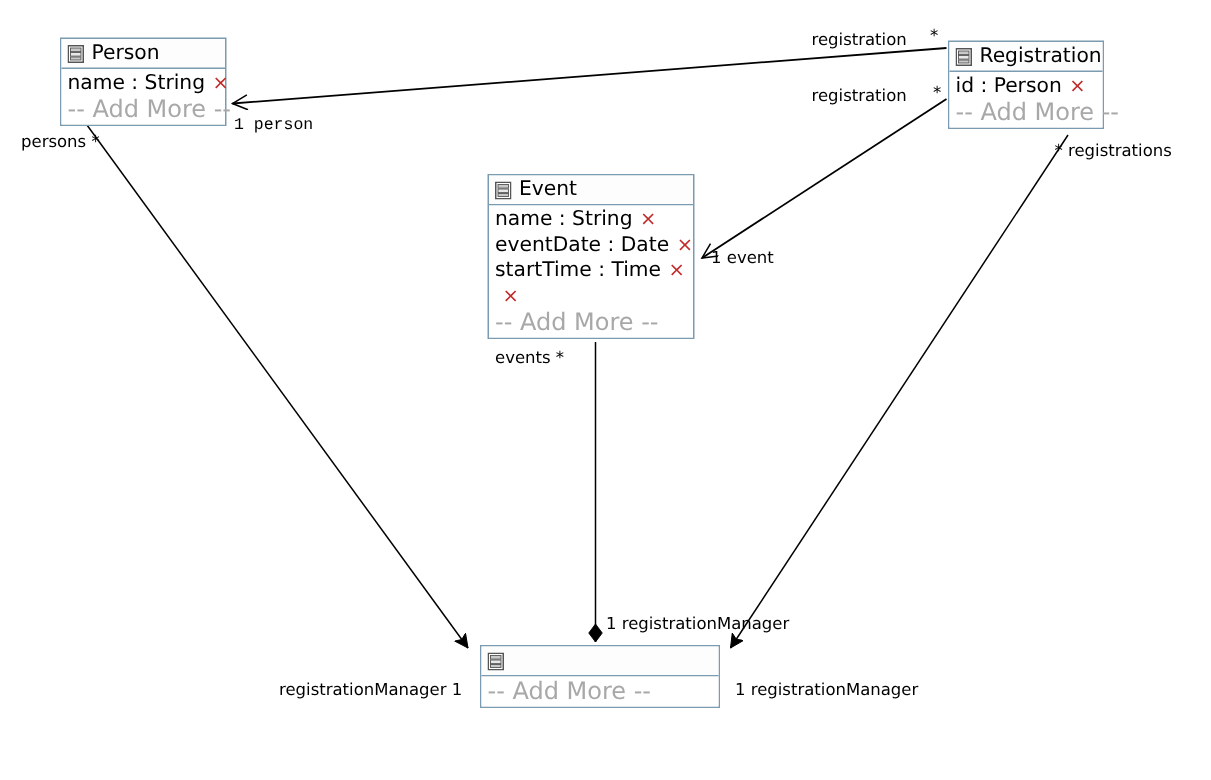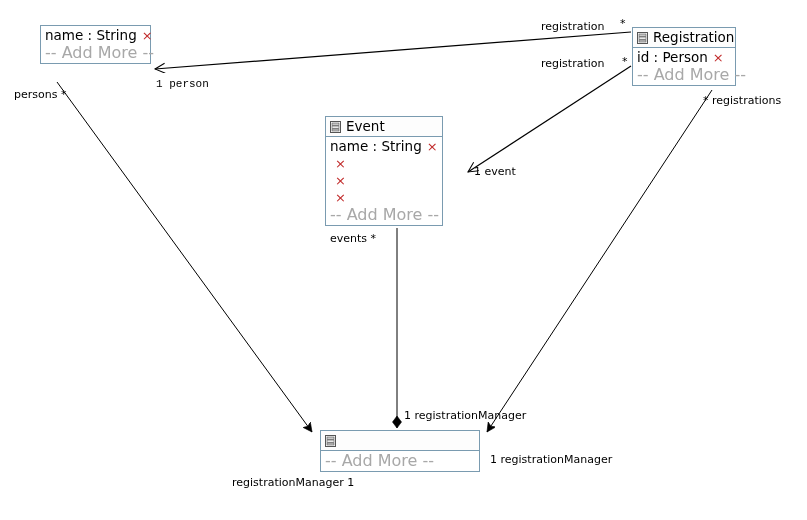--- a/index.html
+++ b/index.html
@@ -110,20 +110,29 @@
     <path d="M 631,66 L 468,172" fill="none" stroke="#000000" stroke-width="1.2" marker-end="url(#openArrow)"></path>
 
     <path d="M 57,82 L 312,432" fill="none" stroke="#000000" stroke-width="1" marker-end="url(#filledArrow)"></path>
 
     <path d="M 397,228 L 397,428" fill="none" stroke="#000000" stroke-width="1" marker-end="url(#filledDiamond)"></path>
 
     <path d="M 712,90 L 487,432" fill="none" stroke="#000000" stroke-width="1" marker-end="url(#filledArrow)"></path>
   </svg>
 
   <div class="umlbox" style="left:40px; top:25px; width:111px;">
+    <div class="umlhead">
+      <svg class="classicon" viewBox="0 0 11 12">
+        <rect x="0.5" y="0.5" width="10" height="11" fill="#ffffff" stroke="#555555"></rect>
+        <rect x="2" y="2" width="7" height="2.4" fill="#c9c9c9" stroke="#555555" stroke-width="0.6"></rect>
+        <rect x="2" y="5" width="7" height="2.4" fill="#e8e8e8" stroke="#555555" stroke-width="0.6"></rect>
+        <rect x="2" y="8" width="7" height="2" fill="#c9c9c9" stroke="#555555" stroke-width="0.6"></rect>
+      </svg>
+      <span class="title">Person</span>
+    </div>
     <div class="umlbody">
       <div class="attr">
         <span class="atext">name : String</span>
         <span class="delx">×</span>
       </div>
       <div class="addmore">-- Add More --</div>
     </div>
   </div>
 
   <div class="umlbox" style="left:632px; top:27px; width:104px;">
@@ -138,39 +147,41 @@
     </div>
     <div class="umlbody">
       <div class="attr">
         <span class="atext">id : Person</span>
         <span class="delx">×</span>
       </div>
       <div class="addmore">-- Add More --</div>
     </div>
   </div>
 
-  <div class="umlbox" style="left:325px; top:116px; width:118px;">
+  <div class="umlbox" style="left:325px; top:116px; width:138px;">
     <div class="umlhead">
       <svg class="classicon" viewBox="0 0 11 12">
         <rect x="0.5" y="0.5" width="10" height="11" fill="#ffffff" stroke="#555555"></rect>
         <rect x="2" y="2" width="7" height="2.4" fill="#c9c9c9" stroke="#555555" stroke-width="0.6"></rect>
         <rect x="2" y="5" width="7" height="2.4" fill="#e8e8e8" stroke="#555555" stroke-width="0.6"></rect>
         <rect x="2" y="8" width="7" height="2" fill="#c9c9c9" stroke="#555555" stroke-width="0.6"></rect>
       </svg>
       <span class="title">Event</span>
     </div>
     <div class="umlbody">
       <div class="attr">
         <span class="atext">name : String</span>
         <span class="delx">×</span>
       </div>
       <div class="attr">
-        <span class="delx">×</span>
-      </div>
-      <div class="attr">
+        <span class="atext">eventDate : Date</span>
+        <span class="delx">×</span>
+      </div>
+      <div class="attr">
+        <span class="atext">startTime : Time</span>
         <span class="delx">×</span>
       </div>
       <div class="attr">
         <span class="delx">×</span>
       </div>
       <div class="addmore">-- Add More --</div>
     </div>
   </div>
 
   <div class="umlbox" style="left:320px; top:430px; width:160px;">
@@ -194,19 +205,19 @@
   <div class="edgelabel" style="left:541px; top:58px;">registration</div>
   <div class="edgelabel" style="left:622px; top:56px;">*</div>
   <div class="edgelabel" style="left:474px; top:166px;">1 event</div>
 
   <div class="edgelabel" style="left:14px; top:89px;">persons *</div>
 
   <div class="edgelabel" style="left:703px; top:95px;">* registrations</div>
 
   <div class="edgelabel" style="left:330px; top:233px;">events *</div>
 
-  <div class="edgelabel" style="left:186px; top:477px;margin-left:46px;">registrationManager 1</div>
+  <div class="edgelabel" style="left:186px; top:454px;">registrationManager 1</div>
 
   <div class="edgelabel" style="left:490px; top:454px;">1 registrationManager</div>
 
   <div class="edgelabel" style="left:404px; top:410px;">1 registrationManager</div>
 
 </div>
 
 </body></html>

